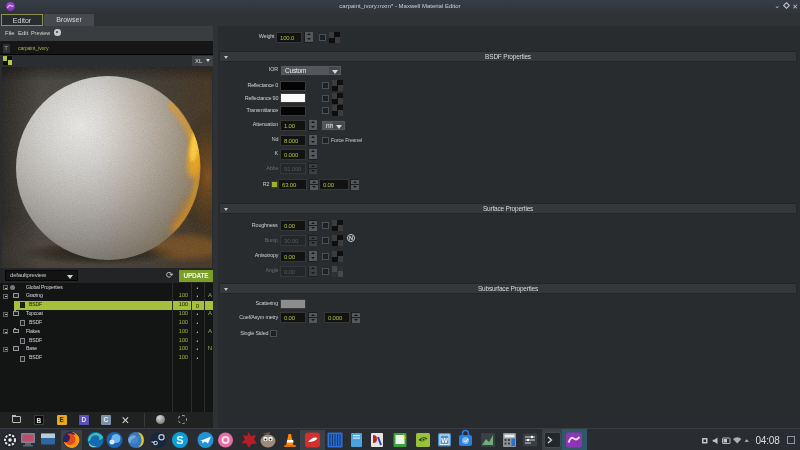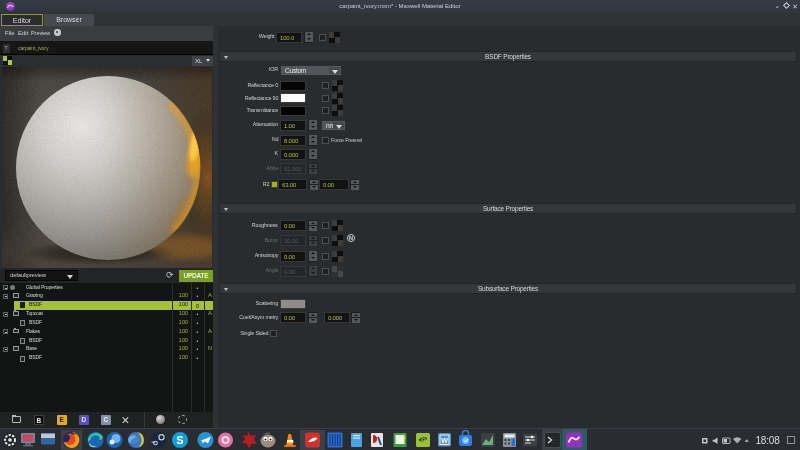--- a/index.html
+++ b/index.html
@@ -504,15 +504,15 @@
   <path d="M568.5 13.5 q2.5 -6 4.5 -4.5 t3 1.5 t3.5 -2.5" stroke="#f8d8f4" stroke-width="2" fill="none"></path>
 
   <rect x="702" y="9" width="5.5" height="5.5" rx="0.5" fill="#c2c6ca"></rect>
   <rect x="703.5" y="10.5" width="2.5" height="2.5" fill="#2a2d31"></rect>
   <path d="M717.5 8.5 v6.5 l-3.2 -2.2 h-1.6 v-2.1 h1.6z" fill="#c2c6ca"></path>
   <rect x="722.5" y="9" width="7.5" height="5.5" rx="0.5" fill="none" stroke="#c2c6ca" stroke-width="0.9"></rect>
   <rect x="723.5" y="10" width="3.5" height="3.5" fill="#c2c6ca"></rect>
   <path d="M737.2 14.5 l-4.2 -4.6 a6.2 6.2 0 0 1 8.4 0 z" fill="#aab0b4"></path>
   <path d="M744.5 12.8 l2.2 -2.6 l2.2 2.6z" fill="#b8bcc0"></path>
 </svg>
-  <div class="abs" style="right:20.5px;top:5.5px;font-size:10px;color:#dcdee0;letter-spacing:-0.2px;">18:08</div>
+  <div class="abs" style="right:20.5px;top:5.5px;font-size:10px;color:#dcdee0;letter-spacing:-0.2px;">04:08</div>
   <div class="abs" style="right:5.5px;top:6.5px;width:7.5px;height:8px;border:1.3px solid #90949a;"></div>
 </div>
 
 </body></html>

